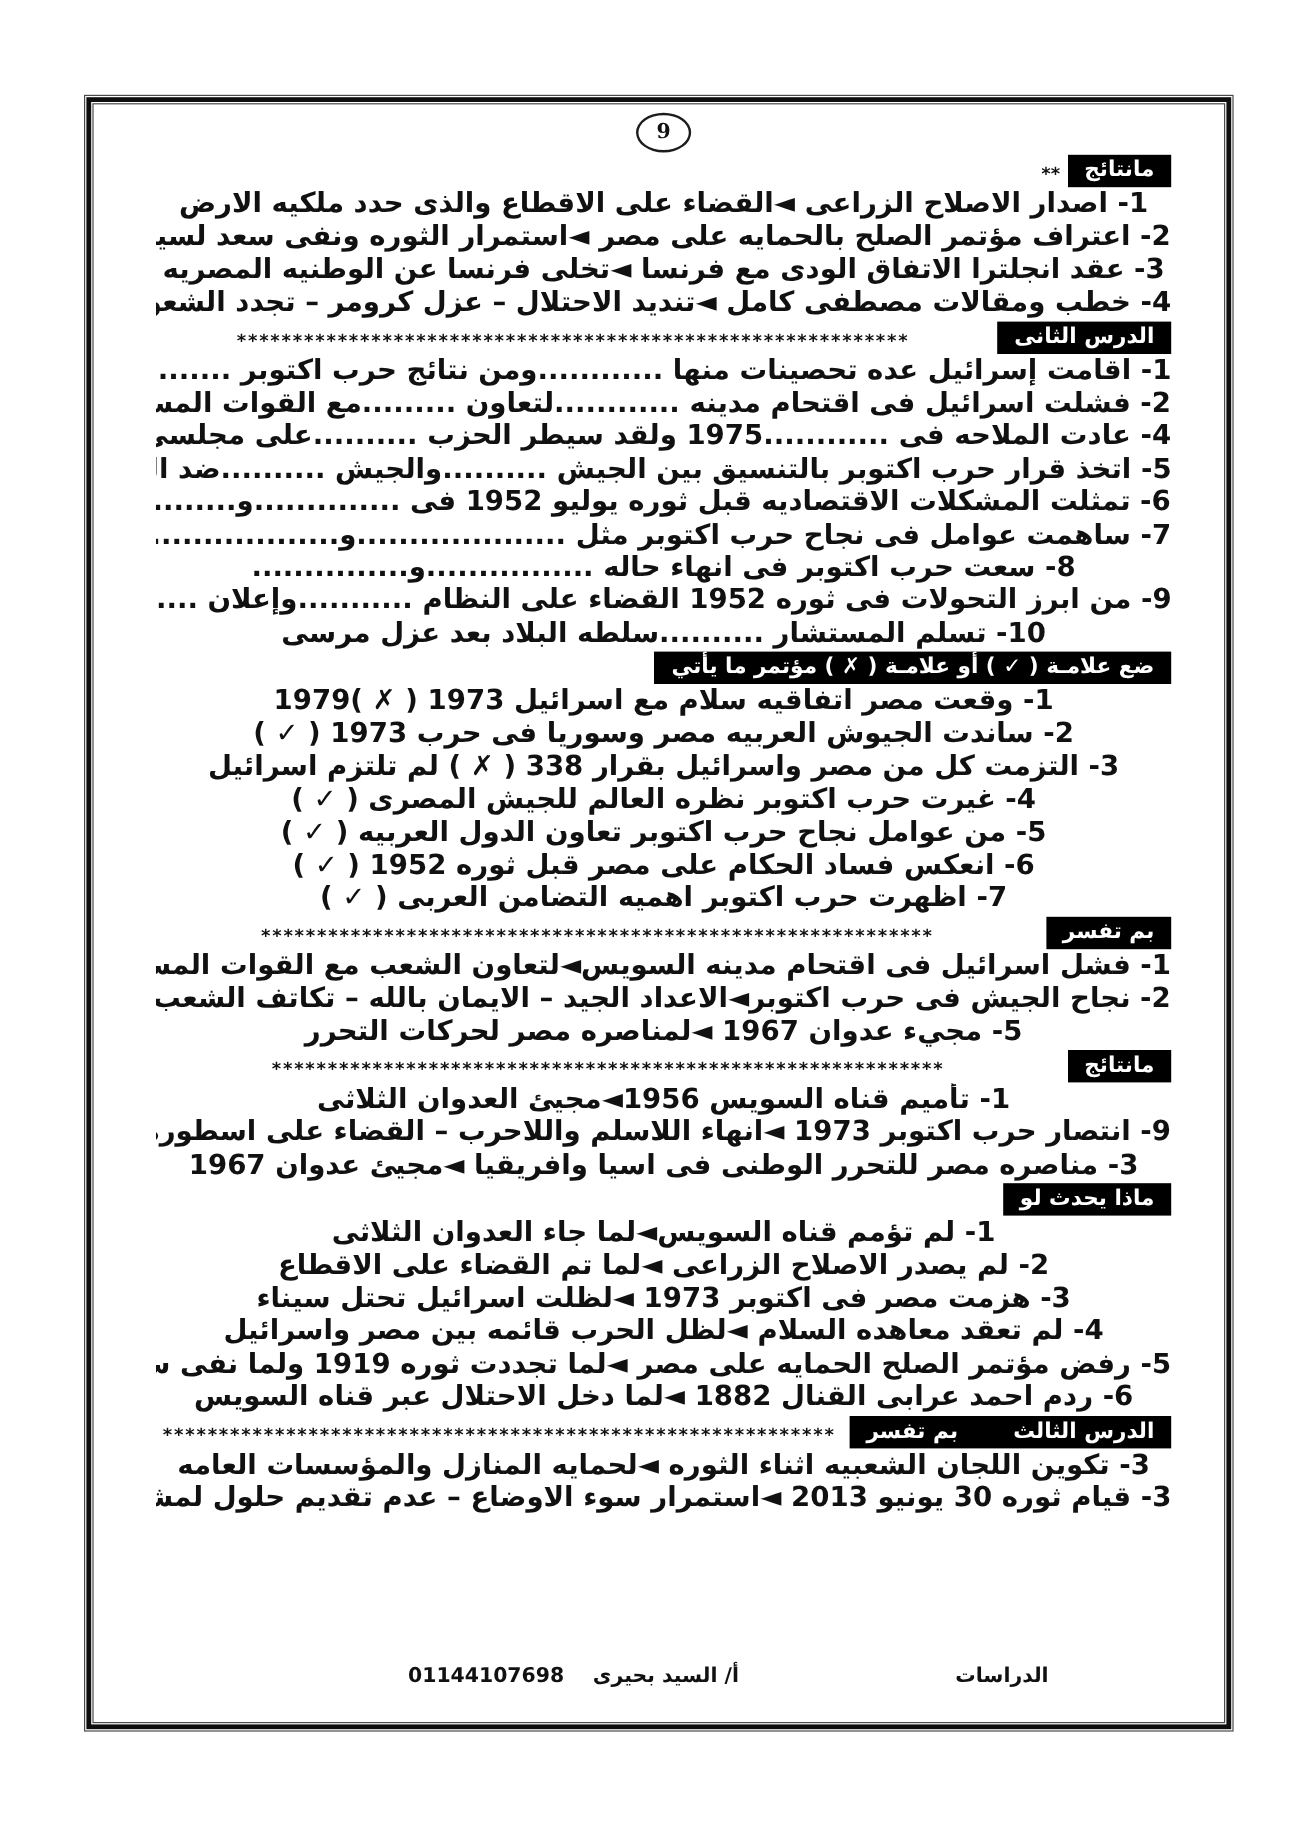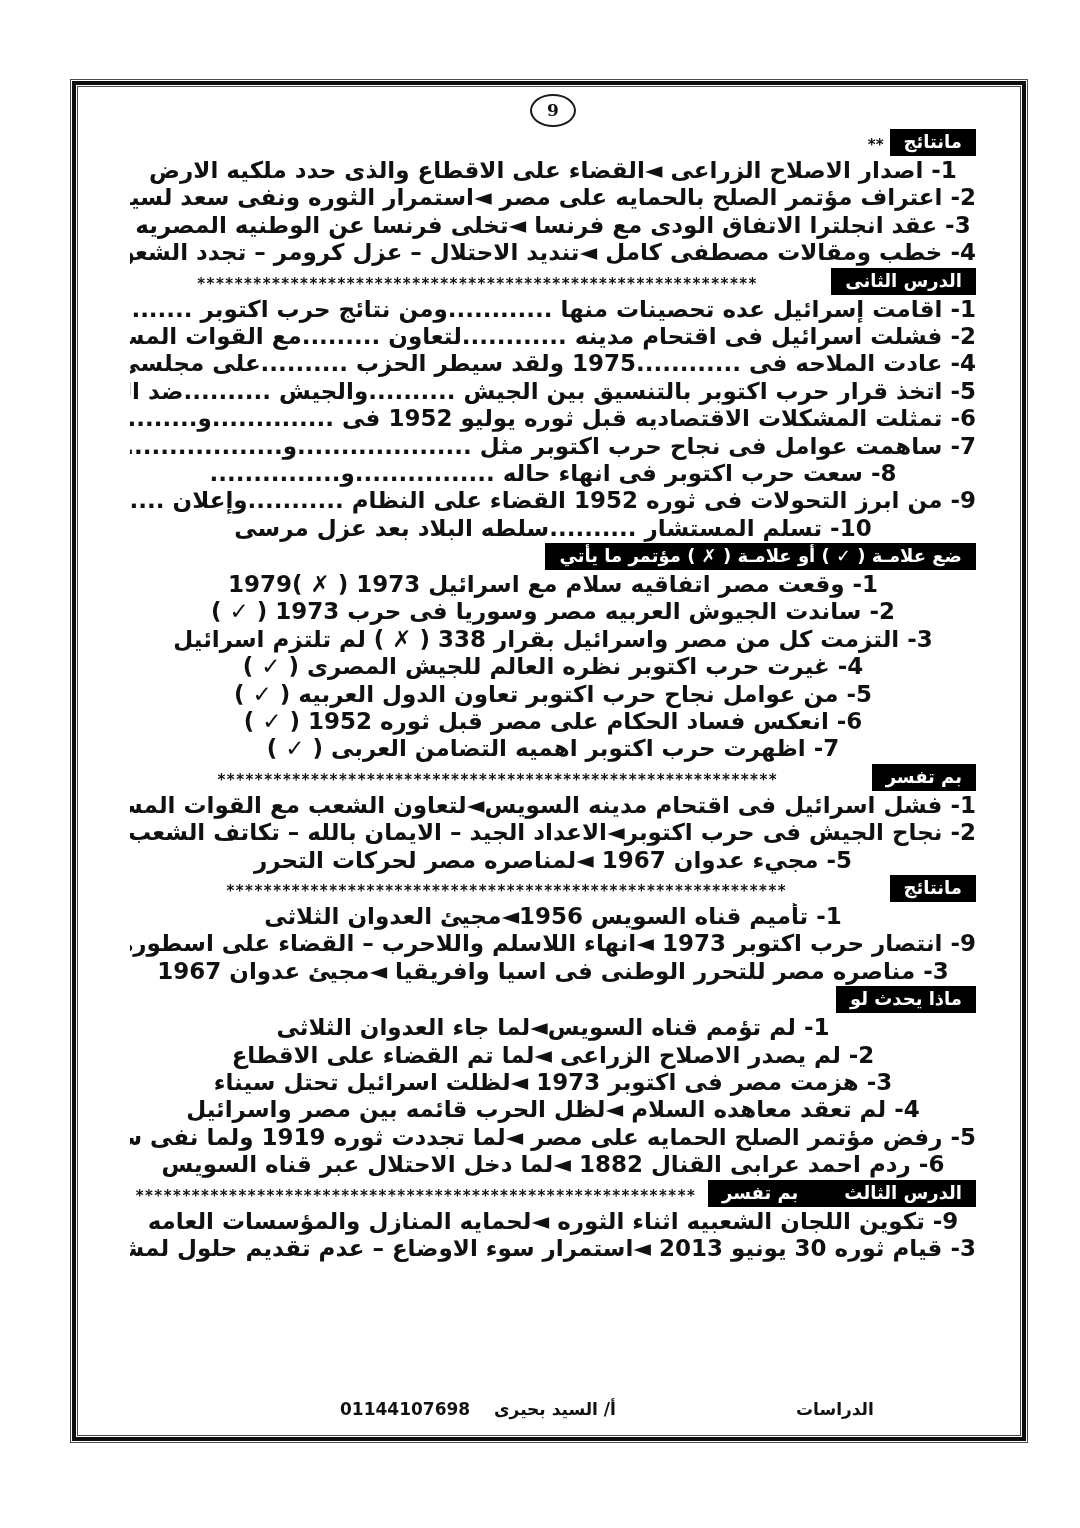--- a/index.html
+++ b/index.html
@@ -17,21 +17,21 @@
   .hdr-row { height:29px; display:flex; align-items:center; direction:rtl; gap:6px; }
   .hdr-box { background:#000; color:#fff; font-size:18px; font-weight:bold;
              padding:1px 14px 3px 14px; line-height:23px; white-space:nowrap; }
   .hdr-box.wide { min-width:268px; display:flex; justify-content:space-between; direction:rtl; }
   .stars { flex:1; text-align:center; direction:ltr; font-size:15px; font-weight:bold;
            letter-spacing:1.5px; overflow:hidden; white-space:nowrap; height:29px; line-height:34px; }
   .stars.tiny { flex:0 0 auto; letter-spacing:0; font-size:15px; }
   .line { height:27.4px; line-height:27.4px; text-align:center; font-size:23px;
           font-weight:bold; white-space:nowrap; overflow:hidden; direction:rtl; }
   .footer { position:absolute; bottom:22px; left:0; right:0; height:26px; direction:ltr; }
-  .footer span { position:absolute; font-size:17px; font-weight:bold; white-space:nowrap;margin-top:12px; }
+  .footer span { position:absolute; font-size:17px; font-weight:bold; white-space:nowrap; }
   .f-phone { left:262px; }
   .f-name { left:416px; direction:rtl; }
   .f-subject { left:718px; direction:rtl; }
 </style>
 </head>
 <body>
 
 <div class="frame">
  <div class="frame-mid">
   <div class="frame-inner">
@@ -100,21 +100,21 @@
     <div class="line">5- رفض مؤتمر الصلح الحمايه على مصر ◄لما تجددت ثوره 1919 ولما نفى سعد لسيشل</div>
     <div class="line">6- ردم احمد عرابى القنال 1882 ◄لما دخل الاحتلال عبر قناه السويس</div>
 
     <div class="hdr-row">
       <div class="hdr-box wide">
         <span>الدرس الثالث</span>
         <span>بم تفسر</span>
       </div>
       <span class="stars">************************************************************</span>
     </div>
-    <div class="line">9- تكوين اللجان الشعبيه اثناء الثوره ◄لحمايه المنازل والمؤسسات العامه</div>
+    <div class="line">3- تكوين اللجان الشعبيه اثناء الثوره ◄لحمايه المنازل والمؤسسات العامه</div>
     <div class="line">3- قيام ثوره 30 يونيو 2013 ◄استمرار سوء الاوضاع – عدم تقديم حلول لمشاكل الشعب</div>
 
     <div class="footer">
       <span class="f-phone">01144107698</span>
       <span class="f-name">أ/ السيد بحيرى</span>
       <span class="f-subject">الدراسات</span>
     </div>
 
   </div>
  </div>

